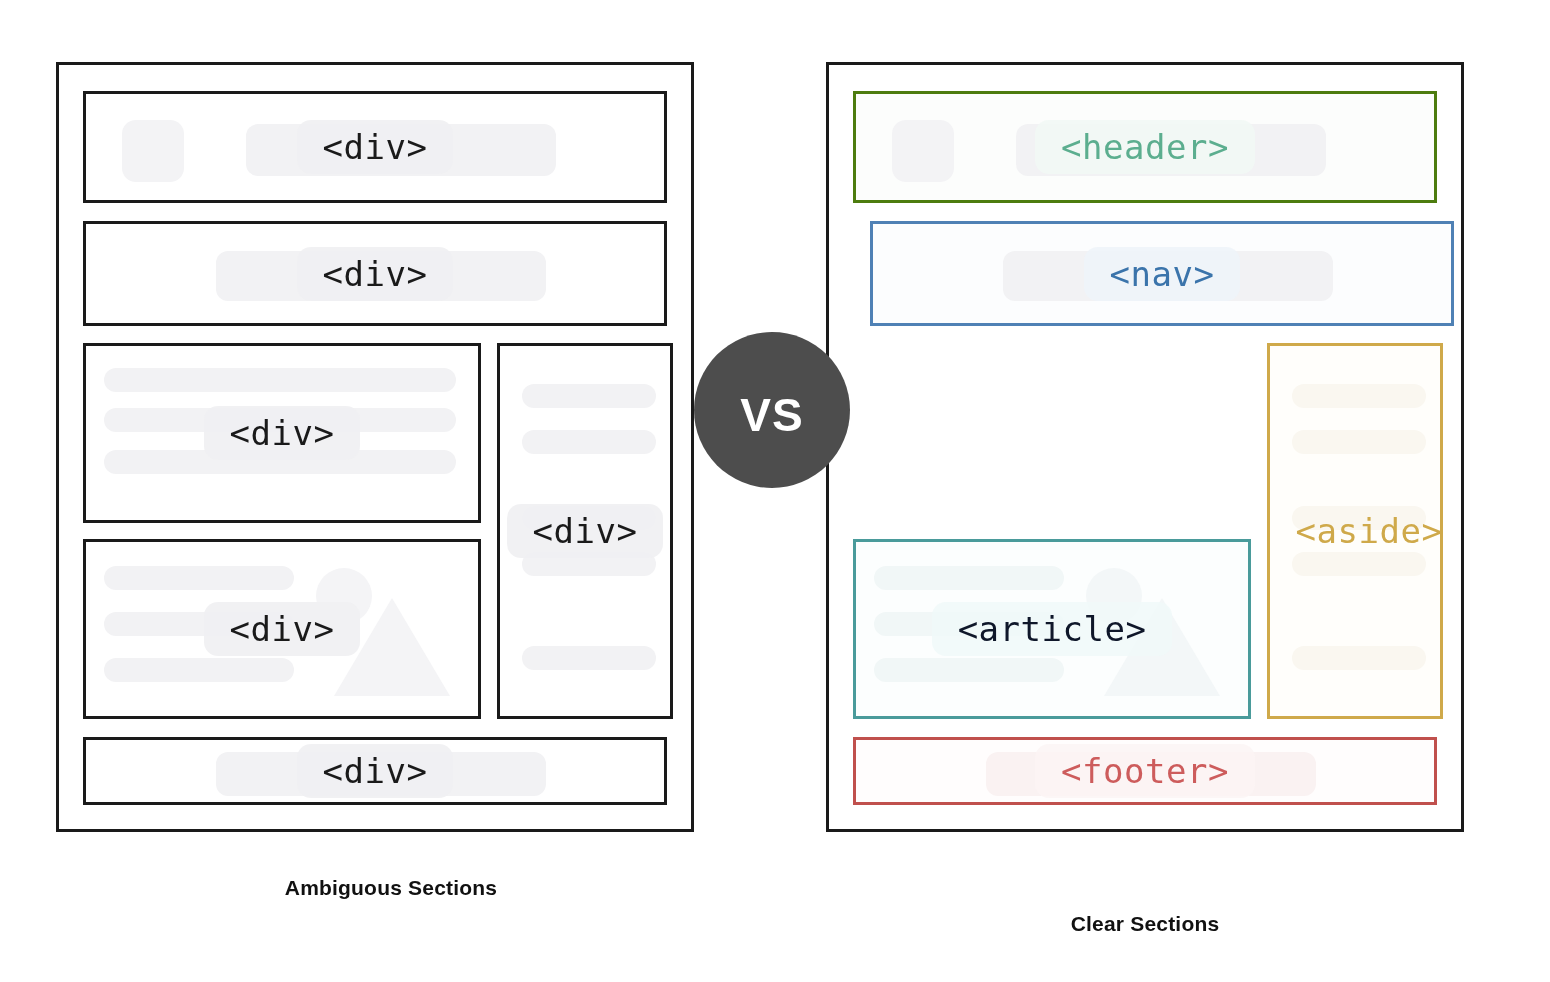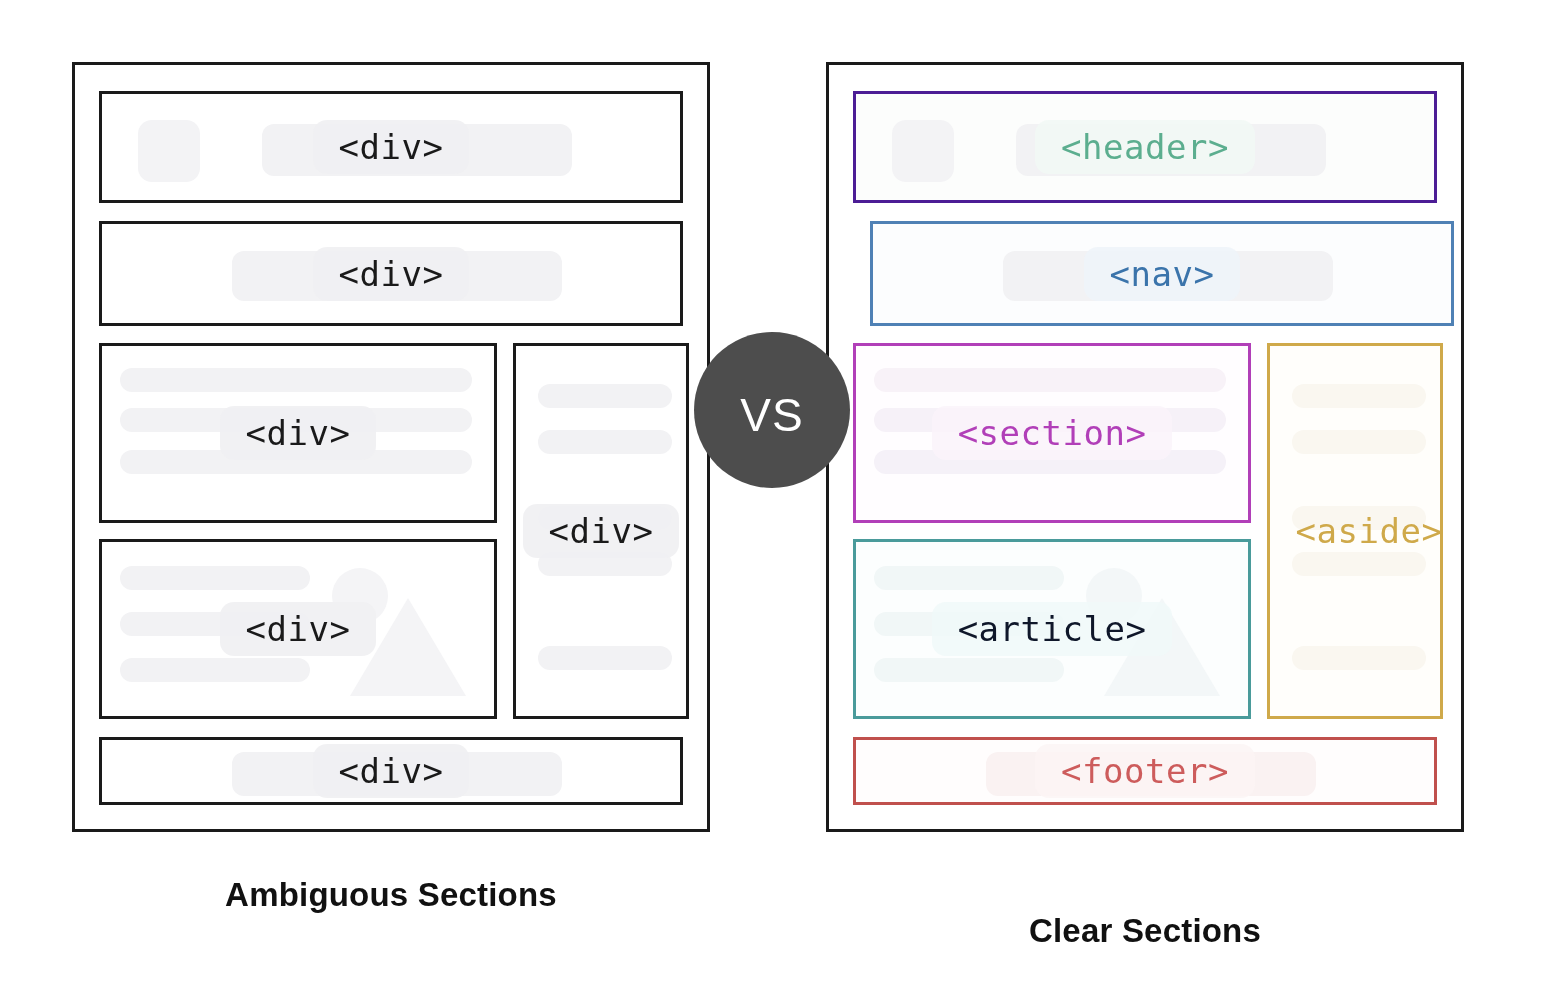--- a/index.html
+++ b/index.html
@@ -21,21 +21,21 @@
     height: 982px;
   }
 
   
   .panel {
     position: absolute;
     background: #ffffff;
     border: 3px solid #1a1a1a;
     box-sizing: border-box;
   }
-  #panel-left  { left: 72px;  top: 62px; width: 638px; height: 770px; }
+  #panel-left  { left: 56px;  top: 62px; width: 638px; height: 770px; }
   #panel-right { left: 826px; top: 62px; width: 638px; height: 770px; }
 
   .panel-inner {
     position: absolute;
     left: 24px;
     top: 26px;
     right: 24px;
     bottom: 30px;
   }
 
@@ -108,36 +108,36 @@
     border-radius: 50%;
     background: #4d4d4d;
     display: flex;
     align-items: center;
     justify-content: center;
     z-index: 20;
   }
   #vs-badge .vs-text {
     color: #ffffff;
     font-family: "Liberation Sans", sans-serif;
-    font-weight: normal;
+    font-weight: bold;
     font-size: 46px;
     letter-spacing: 1px;
     line-height: 1;
     margin-top: 9px;
   }
 
   
   .caption {
     position: absolute;
     top: 876px;
     width: 638px;
     text-align: center;
     font-family: "Liberation Sans", sans-serif;
     font-weight: bold;
-    font-size: 33px;
+    font-size: 21px;
     color: #111111;
     letter-spacing: 0.2px;
   }
   #caption-left  { left: 72px; }
   #caption-right { left: 826px; margin-top: 36px; }
 </style>
 </head>
 <body>
 
 <div id="stage">
@@ -187,37 +187,31 @@
         <div class="skel" style="left:130px; top:12px; width:330px; height:44px;"></div>
         <span class="tag plain">&lt;div&gt;</span>
       </div>
 
     </div>
   </div>
 
   <div class="panel" id="panel-right">
     <div class="panel-inner">
 
-      <div class="box" style="left:0; top:0; width:100%; height:112px; border:3px solid #4c1d95; background:#fcfdfc;">
+      <div class="box" style="left:0; top:0; width:100%; height:112px; border:3px solid #4d7c0f; background:#fcfdfc;">
         <div class="skel-sq" style="left:36px; top:26px; width:62px; height:62px;"></div>
         <div class="skel" style="left:160px; top:30px; width:310px; height:52px;"></div>
         <span class="tag" style="color:#5cae8f; background:rgba(242,248,245,0.9);">&lt;header&gt;</span>
       </div>
 
       <div class="box" style="left:17px; top:130px; width:100%; height:105px; border:3px solid #4f81b5; background:#fcfdfe;">
         <div class="skel" style="left:130px; top:27px; width:330px; height:50px;"></div>
         <span class="tag" style="color:#3b74ab; background:rgba(238,244,250,0.9);">&lt;nav&gt;</span>
       </div>
 
-      <div class="box" style="left:0; top:252px; width:398px; height:180px; border:3px solid #b13fb8; background:#fffdff;">
-        <div class="skel" style="left:18px; top:22px; width:352px; height:24px; background:#f8f2f8;"></div>
-        <div class="skel" style="left:18px; top:62px; width:352px; height:24px; background:#f6f1f8;"></div>
-        <div class="skel" style="left:18px; top:104px; width:352px; height:24px; background:#f5f1f8;"></div>
-        <span class="tag" style="color:#b13fb8; background:rgba(250,243,250,0.85);">&lt;section&gt;</span>
-      </div>
 
       <div class="box" style="left:0; top:448px; width:398px; height:180px; border:3px solid #4a9b9b; background:#fcfefe;">
         <div class="img-ph" style="left:212px; top:20px; width:150px; height:140px;">
           <div class="sun" style="left:18px; top:6px; width:56px; height:56px; background:#f3f7f8;"></div>
           <div class="mtn" style="left:36px; top:36px; border-bottom-color:#f3f7f8;"></div>
         </div>
         <div class="skel" style="left:18px; top:24px; width:190px; height:24px; background:#f1f7f7;"></div>
         <div class="skel" style="left:18px; top:70px; width:190px; height:24px; background:#f1f7f7;"></div>
         <div class="skel" style="left:18px; top:116px; width:190px; height:24px; background:#f1f7f7;"></div>
         <span class="tag" style="color:#0f172a; background:rgba(240,249,249,0.85);">&lt;article&gt;</span>

